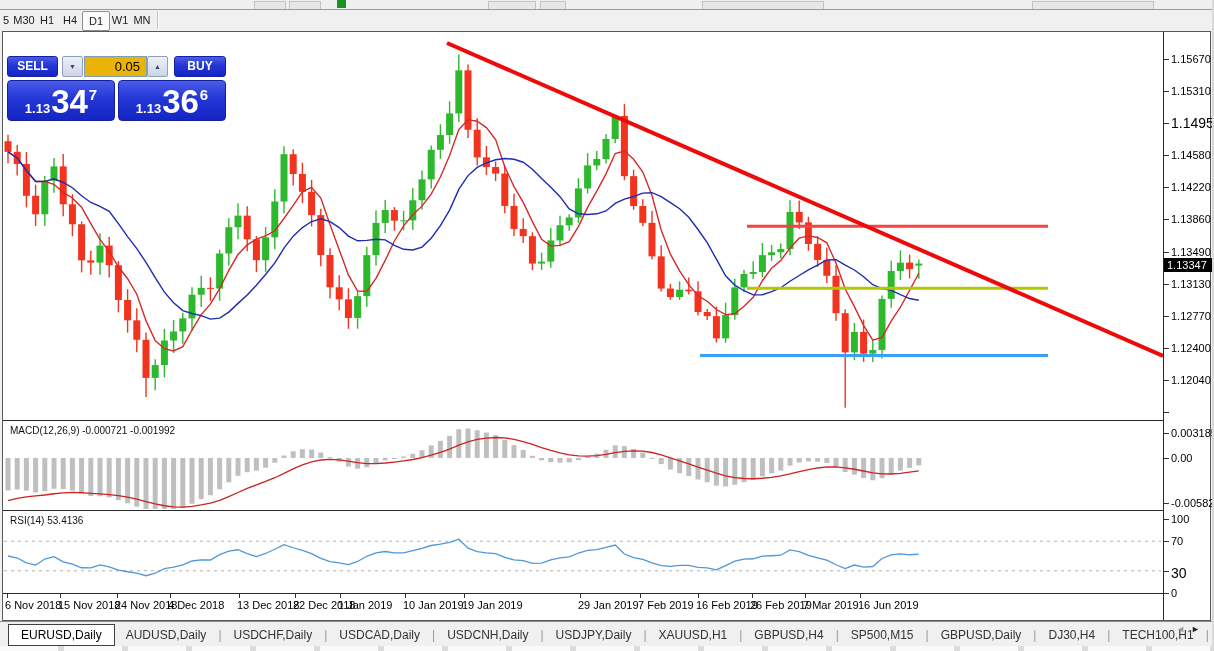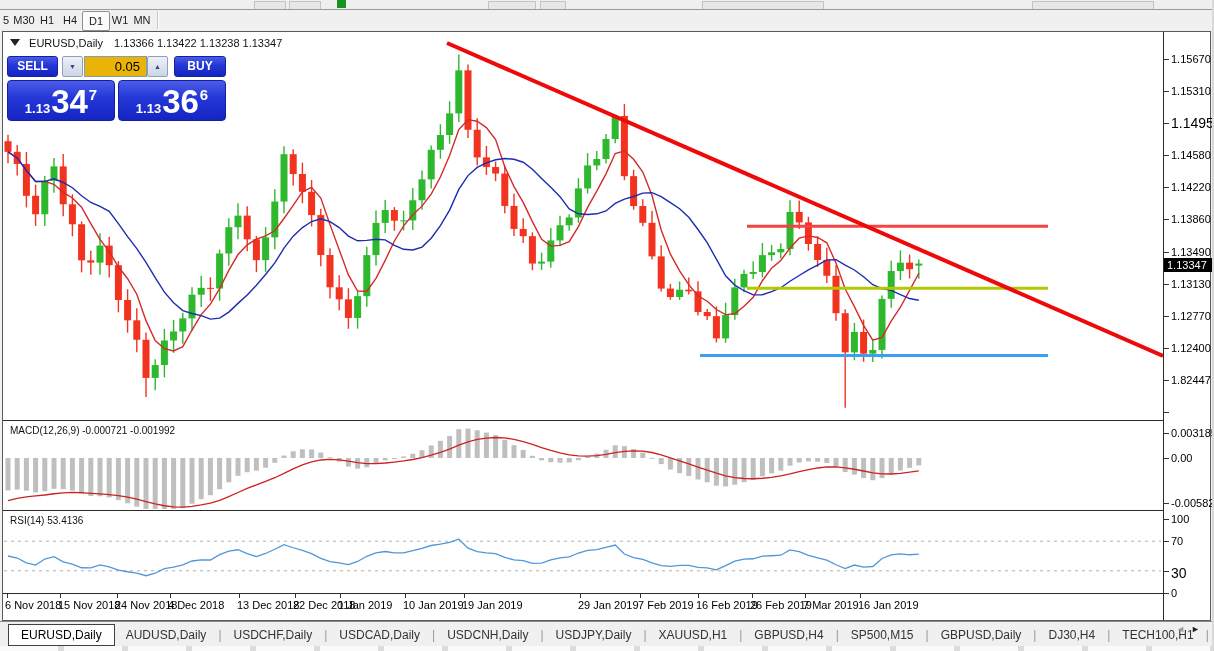--- a/index.html
+++ b/index.html
@@ -405,25 +405,20 @@
       <line x1="1" y1="30.200000000000045" x2="1158" y2="30.200000000000045" stroke="#b0b0b0" stroke-width="1" stroke-dasharray="3,4"></line>
       <line x1="1" y1="59.799999999999955" x2="1158" y2="59.799999999999955" stroke="#b0b0b0" stroke-width="1" stroke-dasharray="3,4"></line>
       <polyline points="5,45 14.2,47.04642127121019 23.4,51.77450215867543 32.599999999999994,54.12837326311944 41.8,48.04480661436878 51,45.73205923013427 60.199999999999996,50.82392519134817 69.39999999999999,53.125639676240326 78.6,56.750882524947656 87.8,56.96458108219349 97,53.840973831912834 106.19999999999999,55.90637399064349 115.39999999999999,59.11278319325777 124.6,60.754460576428414 133.79999999999998,62.21856753903705 143,64.72893105459423 152.2,62.22262539014764 161.39999999999998,57.72276567899439 170.6,56.140806152514756 179.79999999999998,53.86042381253537 189,49.983463186550466 198.2,48.91110128326318 207.39999999999998,48.99584678502265 216.6,43.594357657190926 225.79999999999998,40.172259510347544 234.99999999999997,38.76690597173763 244.2,42.55997577361177 253.39999999999998,45.584498660411896 262.59999999999997,42.467345558152374 271.79999999999995,38.22760214231471 281,33.72400744795766 290.2,36.75214815495053 299.4,39.35399853074932 308.59999999999997,42.55172222948181 317.79999999999995,47.335984801119594 327,50.65227412117622 336.2,51.81007674986813 345.4,53.56394009172436 354.59999999999997,50.456261453999105 363.79999999999995,45.302744785274285 373,41.82901647632457 382.2,40.52834313911819 391.4,41.90304722305871 400.59999999999997,41.87054709817619 409.79999999999995,39.57747164181637 418.99999999999994,37.35251918336132 428.2,34.50768047360327 437.4,33.19947062526944 446.59999999999997,31.371993581974948 455.79999999999995,28.228204977356086 464.99999999999994,37.18579201359614 474.2,40.635200847091596 483.4,41.80060920235394 492.59999999999997,42.60270274861739 501.79999999999995,46.419233747752514 511,48.8766207702472 520.1999999999999,49.633698381706154 529.4,52.39046441184075 538.5999999999999,52.1020200015945 547.8,48.99079048685894 557,46.87511466113324 566.1999999999999,45.79688443496843 575.4,42.00553400251579 584.5999999999999,39.32613448987286 593.8,38.60132544614862 603,36.40133500772754 612.1999999999999,34.071168100365185 621.4,43.056510347073754 630.5999999999999,46.60463074823008 639.8,48.45304280760081 649,51.842140675696896 658.1999999999999,54.69485069927521 667.4,55.406293127182835 676.5999999999999,54.28215428363683 685.8,54.439815448386526 695,56.412822477214604 704.1999999999999,56.804633566565826 713.4,58.842090153191066 722.5999999999999,54.590156644128456 731.8,50.086412495707464 741,48.04952996522138 750.1999999999999,47.755833982780246 759.4,45.17213357887886 768.5999999999999,44.736788510268525 777.8,44.21704235157756 786.9999999999999,38.84486386219169 796.1999999999999,40.712278232017866 805.4,44.31332170150233 814.5999999999999,46.768889005174515 823.8,49.05245232840514 832.9999999999999,53.72756304527695 842.1999999999999,57.62635568069811 851.4,54.052478609119476 860.5999999999999,56.17984545504714 869.8,55.51474192284036 878.9999999999999,47.447837452840986 888.1999999999999,43.876825969846664 897.4,42.8512141319145 906.5999999999999,43.77248802354006 915.8,43.14355436124856 " fill="none" stroke="#4f97d9" stroke-width="1.3"></polyline>
     </svg>
 
   <div class="sep-h" style="top:420px"></div>
   <div class="sep-h" style="top:510px"></div>
   <div class="sep-h" style="top:593px"></div>
   <div id="scale-divider"></div>
 
-  <div id="chart-header" class="abs">
-    <span id="hdr-tri"></span>
-    <b>EURUSD,Daily</b>
-    <span>1.13366 1.13422 1.13238 1.13347</span>
-  </div>
 
   <div id="sell-btn" class="abs blue-btn">SELL</div>
   <div class="vol-btn" style="left:62px">▼</div>
   <input id="vol-input" class="abs" value="0.05" style="">
   <div class="vol-btn" style="left:147px">▲</div>
   <div id="buy-btn" class="abs blue-btn">BUY</div>
 
   <div class="price-box blue-btn" style="left:7px">
     <span class="pb-prefix">1.13</span>
       <span class="pb-big">34</span>
@@ -453,21 +448,21 @@
       <div style="position: absolute; left: 1171px; top: 213.177px; font-size: 11px; line-height: 12px;">1.13860</div>
       <div style="position: absolute; left: 1164px; top: 251.92px; width: 5px; height: 1px; background: rgb(51, 51, 51);"></div>
       <div style="position: absolute; left: 1171px; top: 245.92px; font-size: 11px; line-height: 12px;">1.13490</div>
       <div style="position: absolute; left: 1164px; top: 283.779px; width: 5px; height: 1px; background: rgb(51, 51, 51);"></div>
       <div style="position: absolute; left: 1171px; top: 277.779px; font-size: 11px; line-height: 12px;">1.13130</div>
       <div style="position: absolute; left: 1164px; top: 315.637px; width: 5px; height: 1px; background: rgb(51, 51, 51);"></div>
       <div style="position: absolute; left: 1171px; top: 309.637px; font-size: 11px; line-height: 12px;">1.12770</div>
       <div style="position: absolute; left: 1164px; top: 348.381px; width: 5px; height: 1px; background: rgb(51, 51, 51);"></div>
       <div style="position: absolute; left: 1171px; top: 342.381px; font-size: 11px; line-height: 12px;">1.12400</div>
       <div style="position: absolute; left: 1164px; top: 380.239px; width: 5px; height: 1px; background: rgb(51, 51, 51);"></div>
-      <div style="position: absolute; left: 1171px; top: 374.239px; font-size: 11px; line-height: 12px;">1.82447</div>
+      <div style="position: absolute; left: 1171px; top: 374.239px; font-size: 11px; line-height: 12px;">1.12040</div>
       <div style="position: absolute; left: 1164px; top: 412.097px; width: 5px; height: 1px; background: rgb(51, 51, 51);"></div>
       <div style="position: absolute; left: 1236px; top: 406.097px; font-size: 11px; line-height: 12px;">1.11680</div>
       <div id="price-tag" style="top: 257.575px;">1.13347</div>
       <div style="position: absolute; left: 1164px; top: 433px; width: 5px; height: 1px; background: rgb(51, 51, 51);"></div>
       <div style="position: absolute; left: 1171px; top: 427px; font-size: 11px;">0.003185</div>
       <div style="position: absolute; left: 1164px; top: 458px; width: 5px; height: 1px; background: rgb(51, 51, 51);"></div>
       <div style="position: absolute; left: 1171px; top: 452px; font-size: 11px;">0.00</div>
       <div style="position: absolute; left: 1164px; top: 503px; width: 5px; height: 1px; background: rgb(51, 51, 51);"></div>
       <div style="position: absolute; left: 1171px; top: 497px; font-size: 11px;">-0.005827</div>
       <div style="position: absolute; left: 1164px; top: 519px; width: 5px; height: 1px; background: rgb(51, 51, 51);"></div>
@@ -501,21 +496,21 @@
       <div class="date-label" style="left: 578px;">29 Jan 2019</div>
       <div class="date-tick" style="left: 580px;"></div>
       <div class="date-label" style="left: 638px;">7 Feb 2019</div>
       <div class="date-tick" style="left: 640px;"></div>
       <div class="date-label" style="left: 696px;">16 Feb 2019</div>
       <div class="date-tick" style="left: 698px;"></div>
       <div class="date-label" style="left: 750px;">26 Feb 2019</div>
       <div class="date-tick" style="left: 752px;"></div>
       <div class="date-label" style="left: 803px;">7 Mar 2019</div>
       <div class="date-tick" style="left: 805px;"></div>
-      <div class="date-label" style="left: 858px;">16 Jan 2019</div>
+      <div class="date-label" style="left: 858px;">16 Jun 2019</div>
       <div class="date-tick" style="left: 860px;"></div>
     </div>
 
   <div id="tab-bar" class="abs">
       <div class="tab active">EURUSD,Daily</div>
       <div class="tab">AUDUSD,Daily</div>
       <span class="tab-sep">|</span>
       <div class="tab">USDCHF,Daily</div>
       <span class="tab-sep">|</span>
       <div class="tab">USDCAD,Daily</div>

